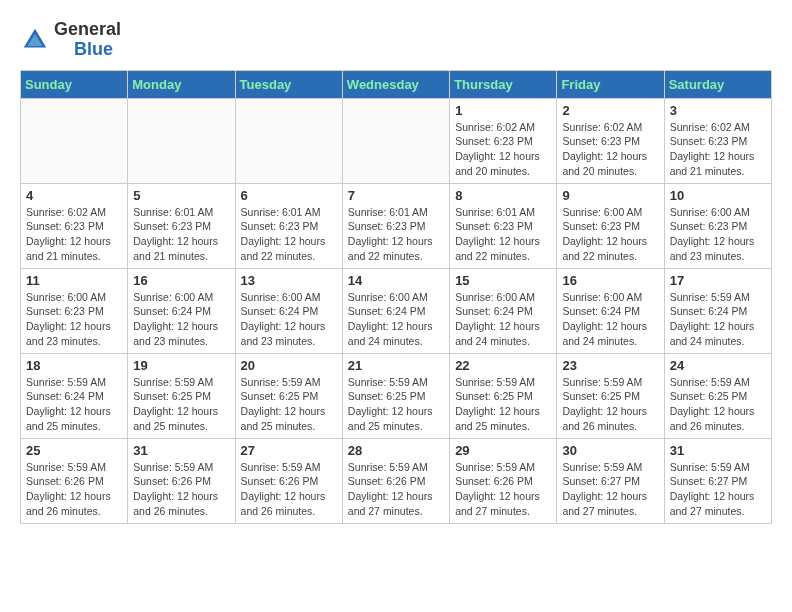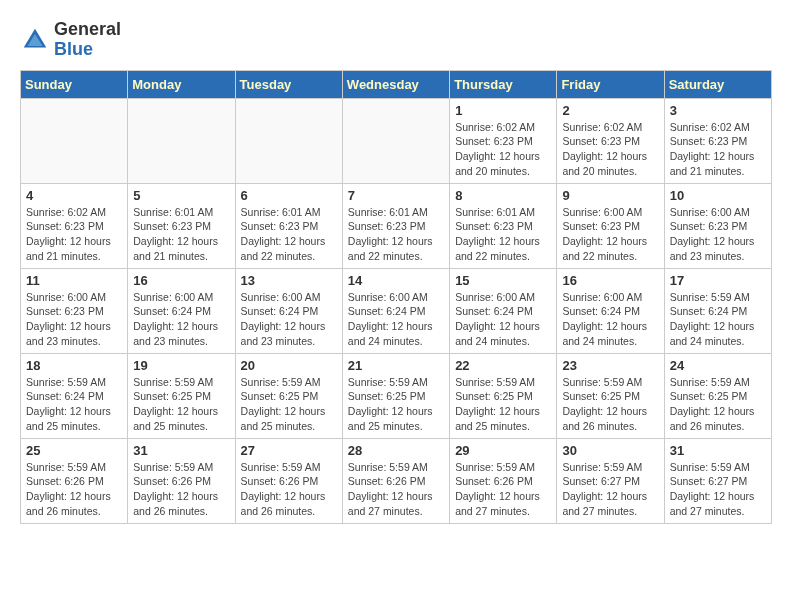--- a/index.html
+++ b/index.html
@@ -27,20 +27,21 @@
     }
     .logo-general {
       font-size: 18px;
       font-weight: bold;
       color: #333;
     }
     .logo-blue {
       font-size: 18px;
       font-weight: bold;
       color: #2a6db5;
+      margin-left: 20px;
     }
     .logo-icon {
       width: 30px;
       height: 30px;
       margin-right: 4px;
     }
     .title-block {
       text-align: right;
     }
     .title-month {
@@ -51,21 +52,21 @@
     .title-location {
       font-size: 16px;
       color: #555;
     }
     .calendar {
       width: 100%;
       border-collapse: collapse;
     }
     .calendar thead tr th {
       background: #2a6db5;
-      color: #fef9c3;
+      color: #86efac;
       font-size: 13px;
       font-weight: bold;
       padding: 6px 4px;
       text-align: left;
       border: 1px solid #ccc;
     }
     .calendar tbody tr td {
       width: 107px;
       vertical-align: top;
       border: 1px solid #ccc;

